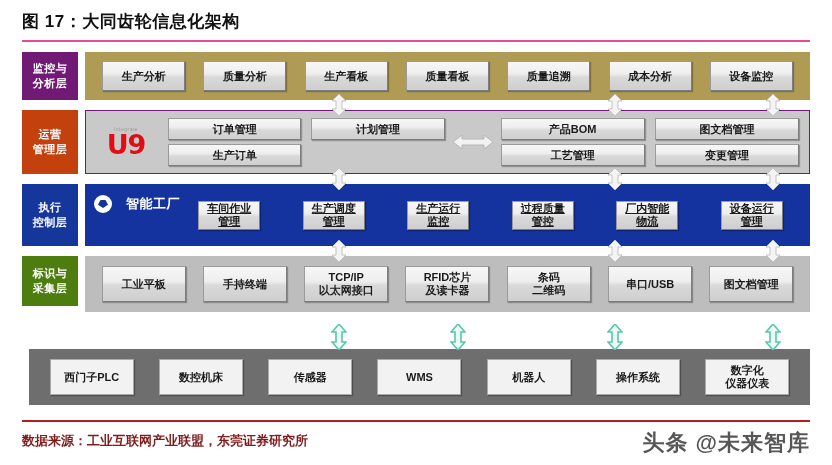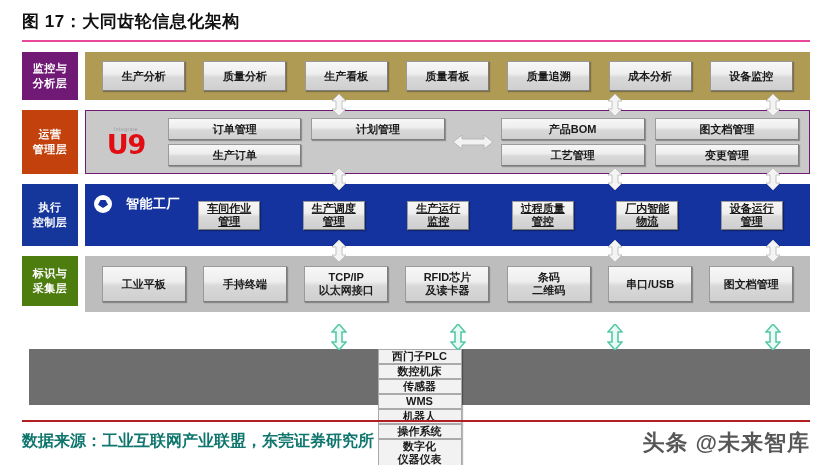--- a/index.html
+++ b/index.html
@@ -128,35 +128,35 @@
     background: #bdbdbd; height: 56px;
     justify-content: space-around; padding: 0 8px;
   }
   #row4 .node { width: 84px; height: 36px; }
 
   
   #row5 { top: 297px; height: 56px; }
   #row5 .row-label { background: #6e6e6e; height: 56px; }
   #row5 .row-body {
     background: #6e6e6e; height: 56px;
-    justify-content: space-around; padding: 0 8px; flex-direction: column;
+    justify-content: space-around; padding: 0 8px;
   }
   #row5 .node { width: 84px; height: 36px; background: #f2f2f2; border-color: #aaa; }
 
   
   .varrow { position: absolute; width: 16px; pointer-events: none; }
   .varrow svg { display: block; }
 
   
   .footer-bar {
     position: absolute; left: 22px; top: 420px; width: 788px;
     border-top: 2px solid #b01f24;
   }
   .footer-text {
-    font-size: 16px; color: #0f766e; font-weight: 700;
+    font-size: 13px; color: #7f1d1d; font-weight: 700;
     line-height: 30px; padding-top: 4px; white-space: nowrap;
   }
   .watermark {
     position: absolute; right: 22px; top: 428px;
     font-size: 22px; color: #3a3a3a; font-weight: 700;
     letter-spacing: 1px; white-space: nowrap; opacity: .85;
   }
 </style>
 </head>
 <body>

